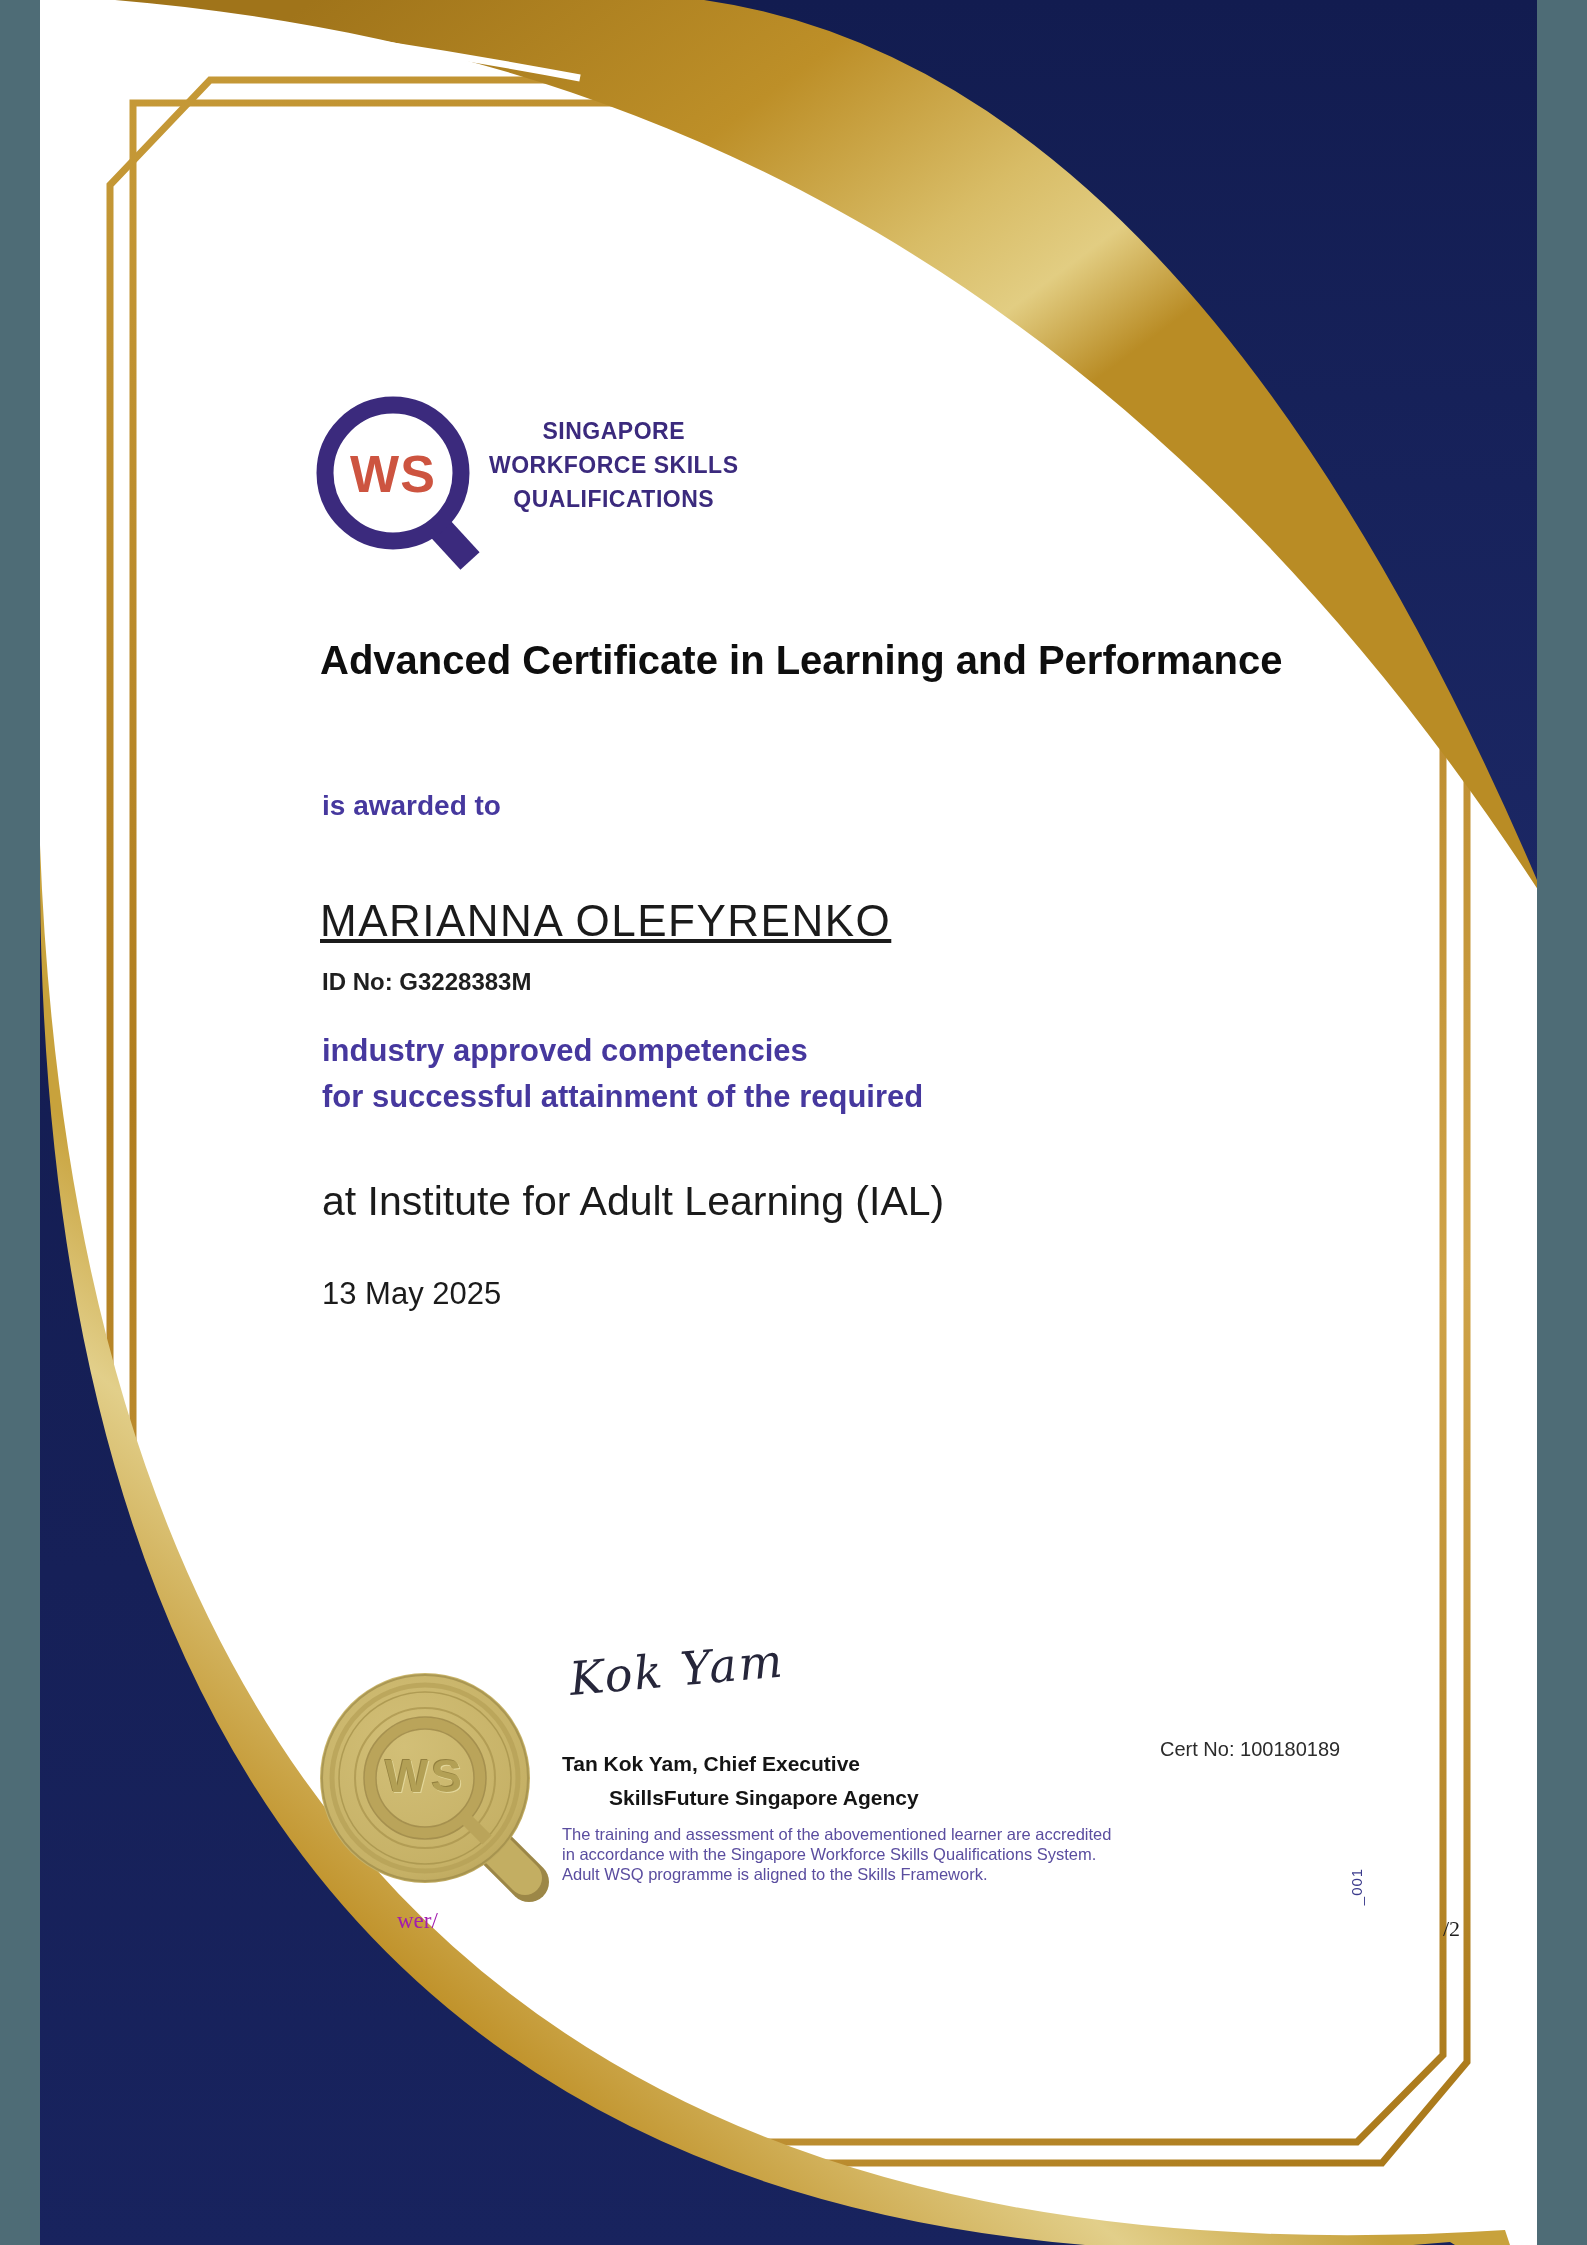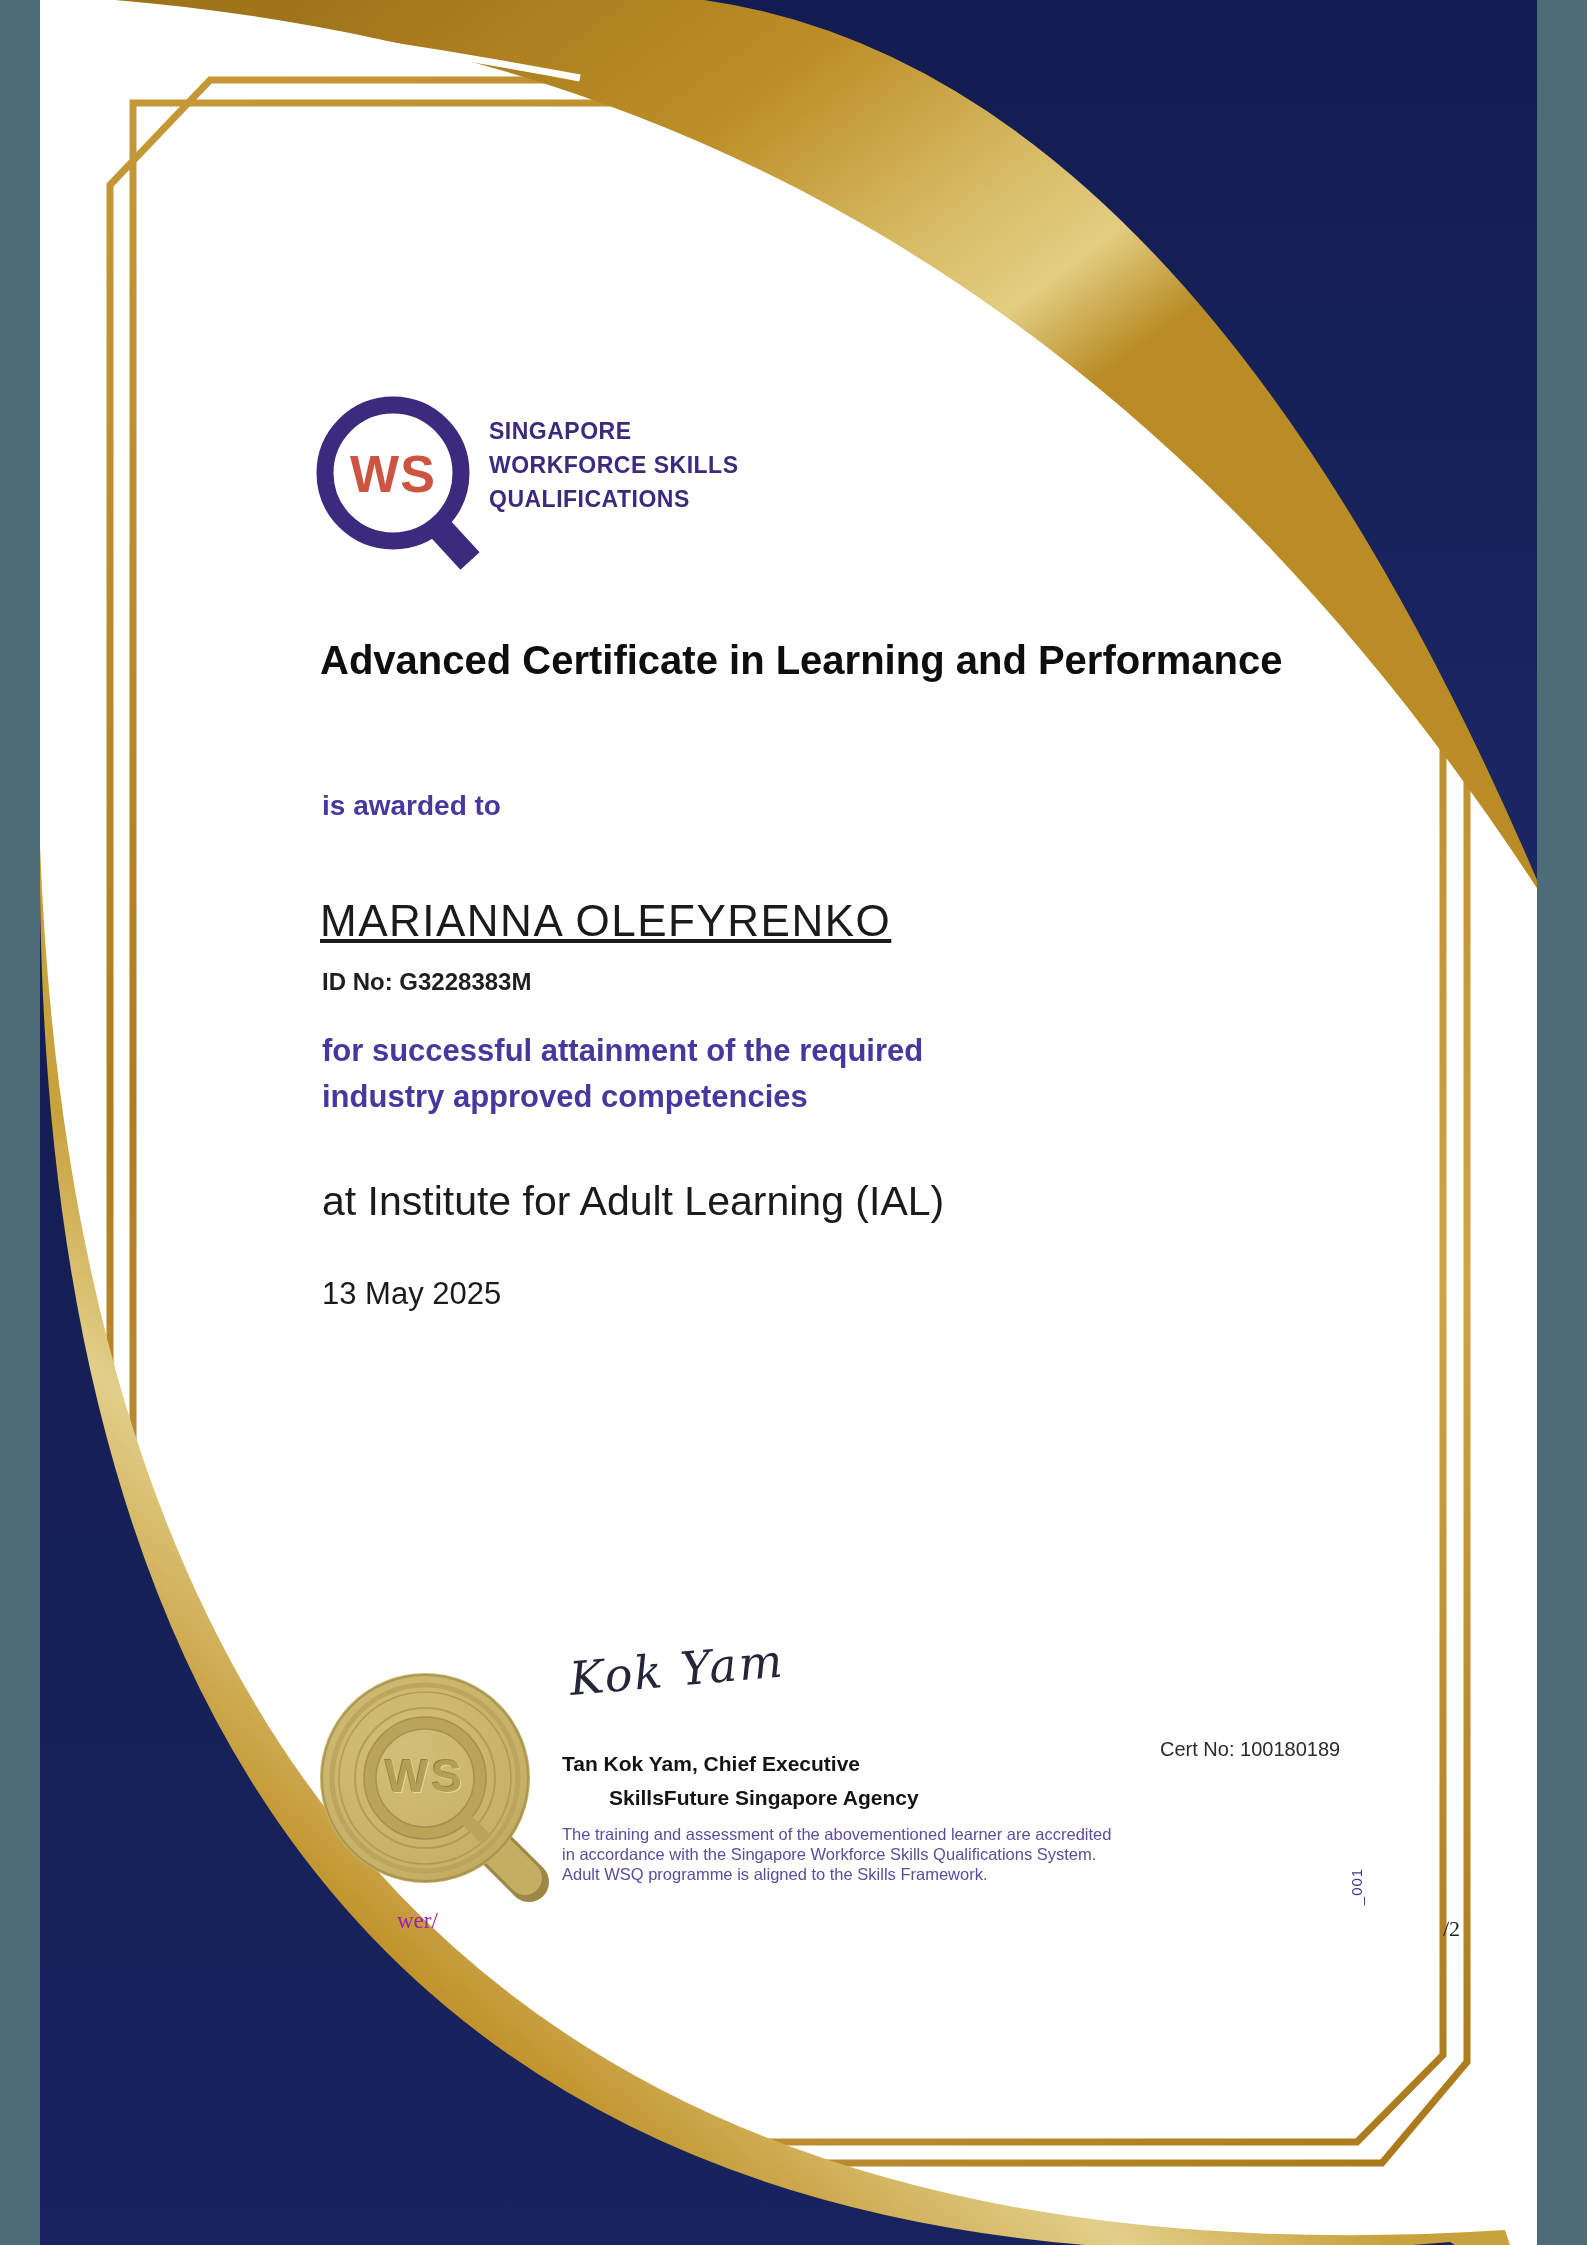--- a/index.html
+++ b/index.html
@@ -12,21 +12,21 @@
   .abs{position:absolute;}
 
   
   .logo-ws{
     left:322px;top:418px;width:142px;height:112px;
     display:flex;align-items:center;justify-content:center;
     font-weight:bold;font-size:52px;letter-spacing:1px;color:#cd5440;
   }
   .logo-text{
     left:489px;top:414px;line-height:34px;font-size:23px;font-weight:bold;
-    color:#3b2a7d;letter-spacing:.5px;
+    color:#3b2a7d;letter-spacing:.5px;text-align:center;
   }
 
   
   .cert-title{left:320px;top:638px;font-size:40px;font-weight:bold;color:#0e0e0e;}
   .awarded{left:322px;top:790px;font-size:28px;font-weight:bold;color:#46389e;}
   .name{left:320px;top:896px;font-size:44px;color:#1b1b1b;letter-spacing:1.5px;text-decoration:underline;}
   .rec-id{left:322px;top:968px;font-size:24px;font-weight:bold;color:#1f1f1f;}
   .attain{left:322px;top:1028px;font-size:31px;font-weight:bold;color:#46389e;line-height:46px;}
   .institution{left:322px;top:1178px;font-size:41px;color:#1b1b1b;}
   .date{left:322px;top:1276px;font-size:31px;color:#1b1b1b;text-align:right;}
@@ -146,22 +146,22 @@
 
 <div class="abs cert-title">Advanced Certificate in Learning and Performance</div>
 
 <div class="abs awarded">is awarded to</div>
 
 <div class="abs name">MARIANNA OLEFYRENKO</div>
 
 <div class="abs rec-id">ID No: G3228383M</div>
 
 <div class="abs attain">
+  <div>industry approved competencies</div>
   <div>for successful attainment of the required</div>
-  <div>industry approved competencies</div>
 </div>
 
 <div class="abs institution">at Institute for Adult Learning (IAL)</div>
 
 <div class="abs date">13 May 2025</div>
 
 <div class="abs sig-script">Kok Yam</div>
 
 <div class="abs signatory">Tan Kok Yam, Chief Executive</div>
 

